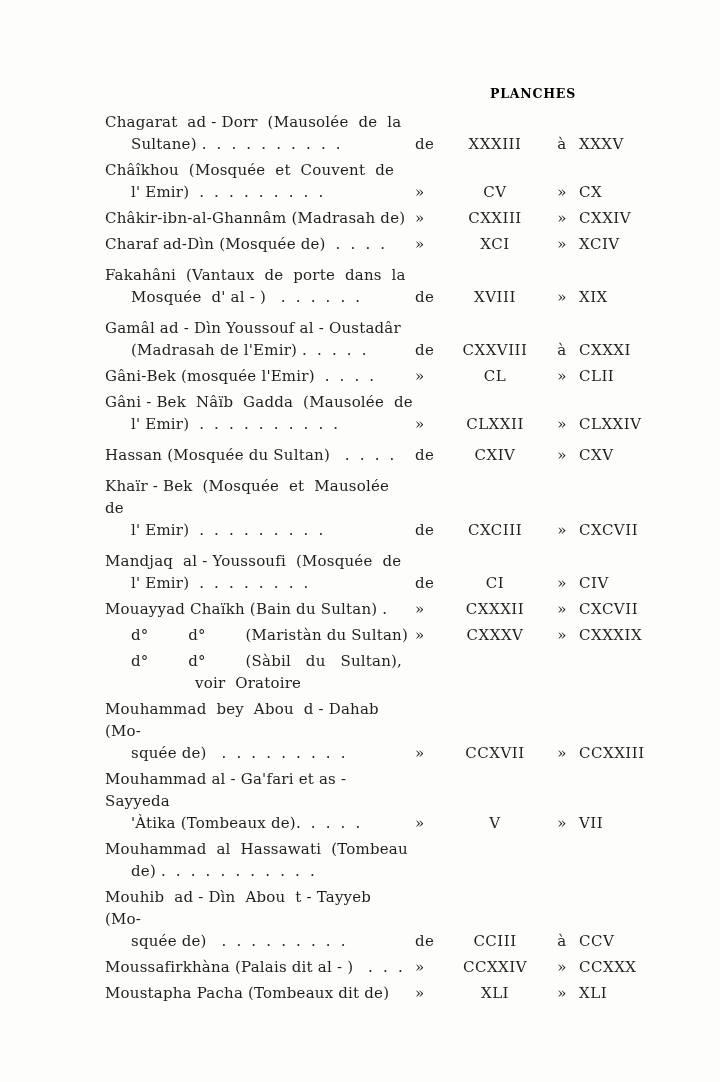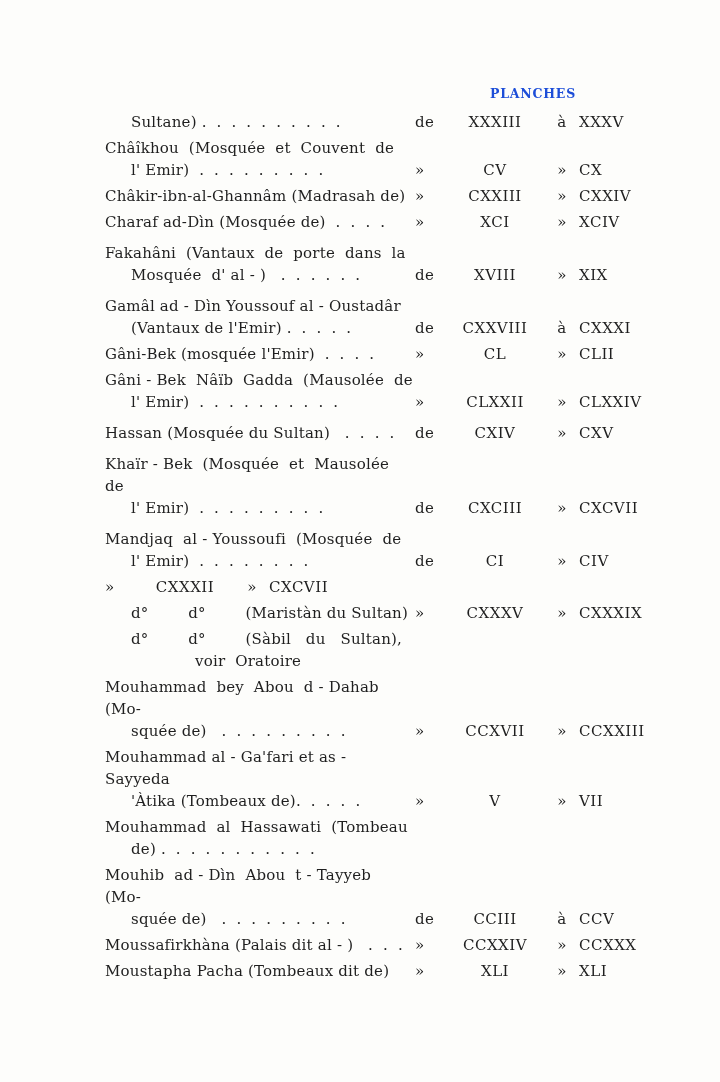--- a/index.html
+++ b/index.html
@@ -21,21 +21,21 @@
   .content {
     margin-left: 105px;
     width: 572px;
   }
   .planches-header {
     font-size: 12.5px;
     font-weight: bold;
     letter-spacing: 0.8px;
     margin-left: 385px;
     margin-bottom: 10px;
-    color: #1d4ed8;
+    color: #000000;
   }
   .entries { font-size: 15px; }
   .entry { margin-top: 4px; }
   .entry:first-child { margin-top: 0; }
   .entry.gap { margin-top: 9px; }
   .row {
     display: flex;
     align-items: baseline;
     line-height: 22px;
   }
@@ -61,20 +61,23 @@
 </style>
 </head>
 <body>
 
 <div class="page">
   <div class="content">
     <div class="planches-header">PLANCHES</div>
     <div class="entries">
         <div class="entry">
           <div class="row">
+            <span class="name">Chagarat  ad - Dorr  (Mausolée  de  la</span>
+          </div>
+          <div class="row">
             <span class="name ind1">Sultane) .  .  .  .  .  .  .  .  .  .</span>
             <span class="c1">de</span>
             <span class="n1">XXXIII</span>
             <span class="c2">à</span>
             <span class="n2">XXXV</span>
           </div>
         </div>
         <div class="entry">
           <div class="row">
             <span class="name">Châîkhou  (Mosquée  et  Couvent  de</span>
@@ -115,21 +118,21 @@
             <span class="n1">XVIII</span>
             <span class="c2">»</span>
             <span class="n2">XIX</span>
           </div>
         </div>
         <div class="entry gap">
           <div class="row">
             <span class="name">Gamâl ad - Dìn Youssouf al - Oustadâr</span>
           </div>
           <div class="row">
-            <span class="name ind1">(Vantaux de l'Emir) .  .  .  .  .</span>
+            <span class="name ind1">(Madrasah de l'Emir) .  .  .  .  .</span>
             <span class="c1">de</span>
             <span class="n1">CXXVIII</span>
             <span class="c2">à</span>
             <span class="n2">CXXXI</span>
           </div>
         </div>
         <div class="entry">
           <div class="row">
             <span class="name">Gâni-Bek (mosquée l'Emir)  .  .  .  .</span>
             <span class="c1">»</span>
@@ -178,20 +181,21 @@
           <div class="row">
             <span class="name ind1">l' Emir)  .  .  .  .  .  .  .  .</span>
             <span class="c1">de</span>
             <span class="n1">CI</span>
             <span class="c2">»</span>
             <span class="n2">CIV</span>
           </div>
         </div>
         <div class="entry">
           <div class="row">
+            <span class="name">Mouayyad Chaïkh (Bain du Sultan) .</span>
             <span class="c1">»</span>
             <span class="n1">CXXXII</span>
             <span class="c2">»</span>
             <span class="n2">CXCVII</span>
           </div>
         </div>
         <div class="entry">
           <div class="row">
             <span class="name ind1">d°        d°        (Maristàn du Sultan)</span>
             <span class="c1">»</span>

